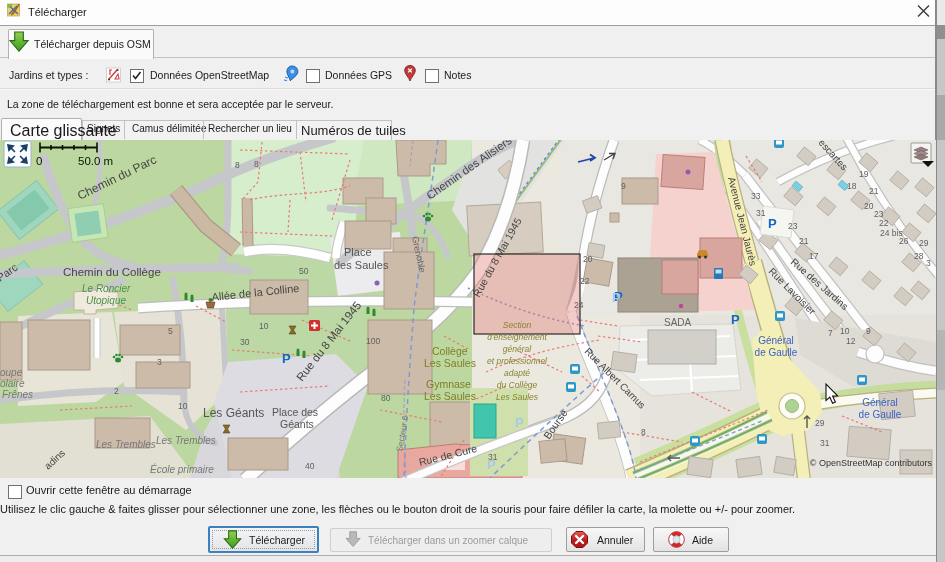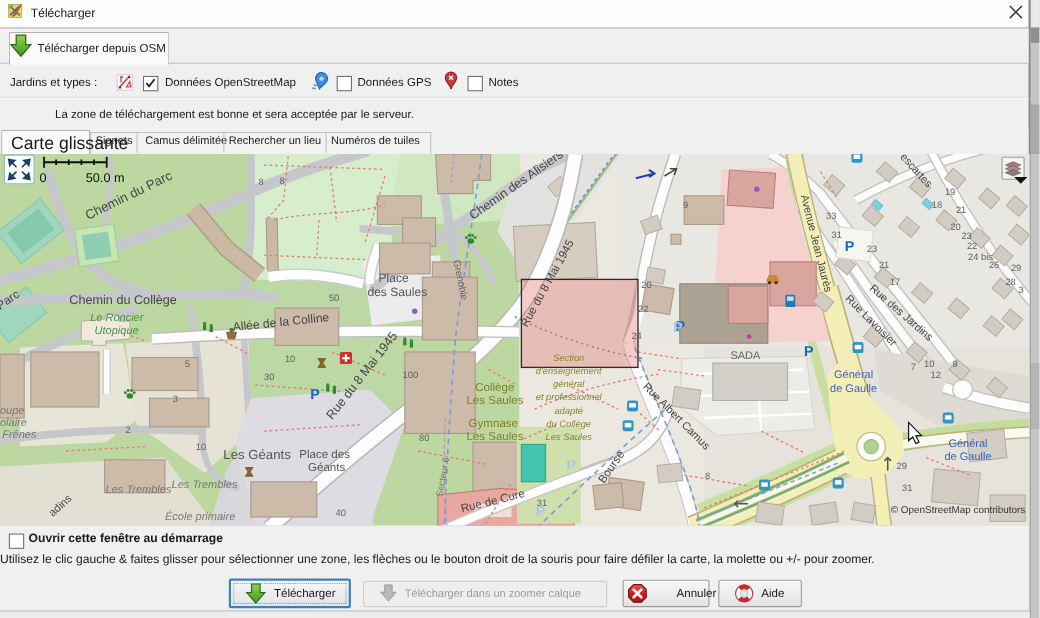--- a/index.html
+++ b/index.html
@@ -75,34 +75,34 @@
 <svg class="abs" style="left:403px;top:64px;" width="14" height="20" viewBox="0 0 14 20">
   <path d="M7,1.5 C10.2,1.5 12.3,3.8 12.3,6.6 C12.3,10 8,13.5 7,17 C6,13.5 1.7,10 1.7,6.6 C1.7,3.8 3.8,1.5 7,1.5 Z" fill="#c43a3a" stroke="#7e1f1f" stroke-width="0.9"></path>
   <path d="M5.2,4.8 L8.8,8.4 M8.8,4.8 L5.2,8.4" stroke="#fff" stroke-width="1.3"></path>
 </svg>
 <div class="cb" style="left:425px;top:69px;"></div>
 <div class="abs txt" style="left:444px;top:69px;">Notes</div>
 
 <div class="abs" style="left:0;top:88px;width:935px;height:1px;background:#dcdcdc;"></div>
 <div class="abs" style="left:0;top:89px;width:935px;height:1px;background:#fafafa;"></div>
 
-<div class="abs txt" style="left:7px;top:98px;margin-left:43px;">La zone de téléchargement est bonne et sera acceptée par le serveur.</div>
+<div class="abs txt" style="left:7px;top:98px;">La zone de téléchargement est bonne et sera acceptée par le serveur.</div>
 
 
 <div class="abs" style="left:0;top:117px;width:935px;height:23px;border-bottom:1px solid #bdbdbd;background:#f0f0f0;"></div>
 <div class="abs" style="left:82px;top:120px;width:308px;height:20px;background:#f2f2f2;border:1px solid #c2c2c2;border-bottom:none;"></div>
 <div class="abs" style="left:1px;top:118px;width:79px;height:22px;background:#fbfbfb;border:1px solid #b0b0b0;border-bottom:none;border-radius:2px 2px 0 0;"></div>
 <div class="abs txt" style="left:10px;top:122px;font-size:16px;">Carte glissante</div>
 <div class="abs txt" style="left:87px;top:123px;font-size:10px;">Signets</div>
 <div class="abs" style="left:124px;top:121px;width:1px;height:18px;background:#c2c2c2;"></div>
 <div class="abs txt" style="left:132px;top:123px;font-size:10px;">Camus délimitée</div>
 <div class="abs" style="left:203px;top:121px;width:1px;height:18px;background:#c2c2c2;"></div>
 <div class="abs txt" style="left:208px;top:123px;font-size:10px;">Rechercher un lieu</div>
 <div class="abs" style="left:296px;top:121px;width:1px;height:18px;background:#c2c2c2;"></div>
-<div class="abs txt" style="left:301px;top:123px;font-size:10px;">Numéros de tuiles</div>
+<div class="abs txt" style="left:301px;top:123px;font-size:13px;">Numéros de tuiles</div>
 
 
 <div class="abs" id="mapbox" style="left:0;top:140px;width:936px;height:338px;background:#e9e6dd;overflow:hidden;">
 <svg width="936" height="338" viewBox="0 0 936 338" font-family="Liberation Sans, sans-serif">
 
 <rect x="0" y="0" width="936" height="338" fill="#ebe8df"></rect>
 <rect x="560" y="0" width="376" height="175" fill="#e9e7e1"></rect>
 <rect x="640" y="175" width="296" height="163" fill="#e5e3db"></rect>
 
 <rect x="0" y="0" width="472" height="338" fill="#bcd8a0"></rect>
@@ -623,21 +623,21 @@
 <g transform="translate(826,244)">
 <path d="M0,0 L0,16.5 L3.8,13.2 L6.6,19.2 L9.4,17.9 L6.6,12.1 L11.6,11.8 Z" fill="#fff" stroke="#111" stroke-width="1.1"></path>
 </g>
 </svg>
 
 </div>
 
 
 <div class="abs" style="left:0;top:478px;width:936px;height:84px;background:#f0f0f0;"></div>
 <div class="cb" style="left:8px;top:485px;"></div>
-<div class="abs txt" style="left:26px;top:484px;font-size:11px;font-weight:bold;">Ouvrir cette fenêtre au démarrage</div>
+<div class="abs txt" style="left:26px;top:484px;font-size:11px;">Ouvrir cette fenêtre au démarrage</div>
 <div class="abs txt" style="left:0;top:503px;width:780px;text-align:center;font-size:11px;">Utilisez le clic gauche &amp; faites glisser pour sélectionner une zone, les flèches ou le bouton droit de la souris pour faire défiler la carte, la molette ou +/- pour zoomer.</div>
 
 
 <div class="abs" style="left:208px;top:526px;width:111px;height:27px;background:linear-gradient(#f4f5f6,#e2e4e6);border:2px solid #3c80bf;border-radius:2px;box-sizing:border-box;">
   <div style="position:absolute;left:2px;top:2px;right:2px;bottom:2px;border:1px dotted #9a9a9a;"></div>
 </div>
 <svg class="abs" style="left:223px;top:530px;" width="20" height="20" viewBox="0 0 22 23">
   <path d="M6,1 L15,1 L15,10 L20,10 L10.5,21 L1,10 L6,10 Z" fill="url(#ga)" stroke="#2a6a12" stroke-width="1.2"></path>
 </svg>
 <div class="abs txt" style="left:249px;top:534px;">Télécharger</div>
@@ -653,21 +653,21 @@
   <defs>
       <linearGradient id="ra" x1="0" y1="0" x2="0" y2="1">
     <stop offset="0" stop-color="#e85a5a"></stop>
         <stop offset="0.5" stop-color="#c41f1f"></stop>
         <stop offset="1" stop-color="#a81414"></stop>
       </linearGradient>
     </defs>
   <path d="M6,1.5 L13,1.5 L17.5,6 L17.5,13 L13,17.5 L6,17.5 L1.5,13 L1.5,6 Z" fill="url(#ra)" stroke="#7c0f0f" stroke-width="1"></path>
   <path d="M6,6 L13,13 M13,6 L6,13" stroke="#fff" stroke-width="2.4" stroke-linecap="round"></path>
 </svg>
-<div class="abs txt" style="left:615px;top:534px;">Annuler</div>v&gt;
+<div class="abs txt" style="left:597px;top:534px;">Annuler</div>v&gt;
 
 <div class="abs" style="left:653px;top:527px;width:76px;height:25px;background:linear-gradient(#f7f7f7,#e3e3e3);border:1px solid #9d9d9d;border-radius:2px;box-sizing:border-box;"></div>
 <svg class="abs" style="left:667px;top:530px;" width="19" height="19" viewBox="0 0 19 19">
   <circle cx="9.5" cy="9.5" r="7.8" fill="#fff" stroke="#b43030" stroke-width="1"></circle>
   <g fill="#cc2a2a">
     <path d="M9.5,1.7 A7.8,7.8 0 0 1 14.9,3.9 L12.2,6.7 A4,4 0 0 0 9.5,5.6 A4,4 0 0 0 6.8,6.7 L4.1,3.9 A7.8,7.8 0 0 1 9.5,1.7 Z"></path>
     <path d="M9.5,17.3 A7.8,7.8 0 0 1 4.1,15.1 L6.8,12.3 A4,4 0 0 0 9.5,13.4 A4,4 0 0 0 12.2,12.3 L14.9,15.1 A7.8,7.8 0 0 1 9.5,17.3 Z"></path>
   </g>
   <circle cx="9.5" cy="9.5" r="3.6" fill="#dbe8f0" stroke="#9a9a9a" stroke-width="0.5"></circle>
 </svg>

